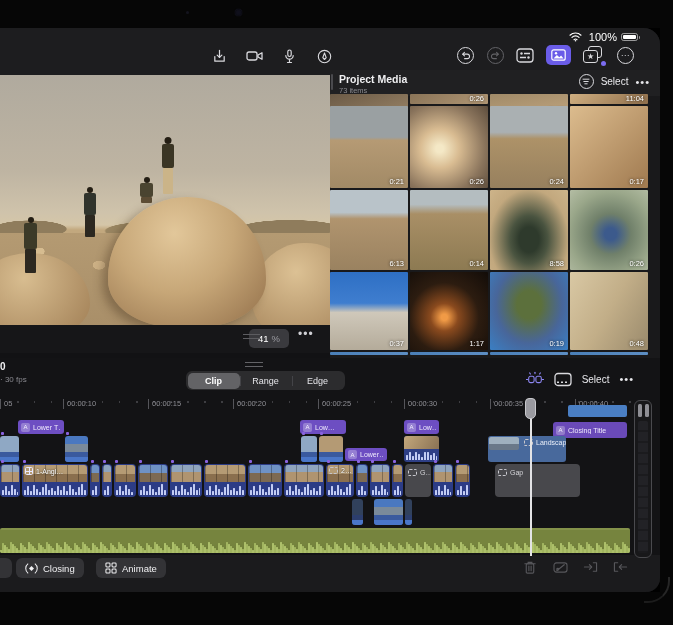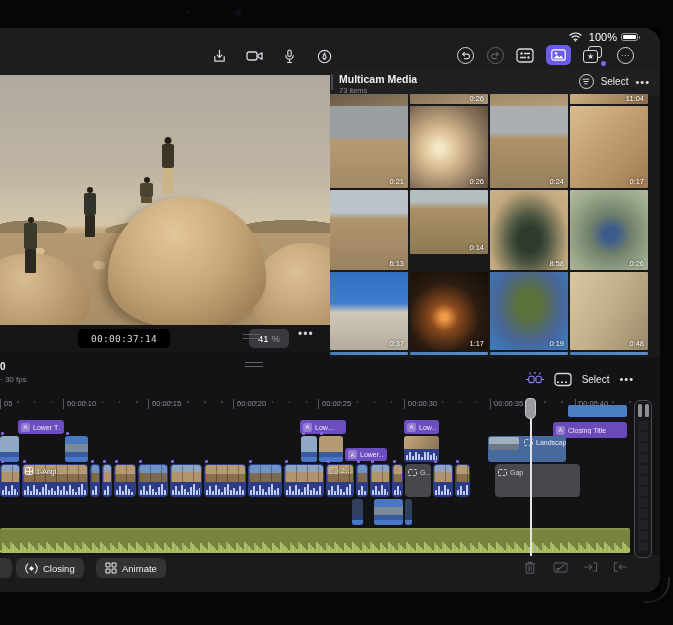--- a/index.html
+++ b/index.html
@@ -344,33 +344,32 @@
           <span class="legs" style="top:28px;height:22px"></span>
       </div>
       <div class="fig dark" style="left:24px;top:142px;width:13px;height:56px">
         <span class="head" style="width:6px;height:6px"></span>
           <span class="torso" style="top:6px;height:26px;background:#3c3a28"></span>
           <span class="legs" style="top:32px;height:24px"></span>
       </div>
     </div>
 
     <div class="viewer-controls">
-      <span class="tc-pill">00:00:37:14</span>
       <span class="zoom-pill">
         <span>41</span>
         <span class="unit">%</span>
       </span>
       <span class="vc-more">•••</span>
     </div>
     <div class="drag-handle"></div>
 
     <div class="media-panel">
       <div class="mp-header">
         <span class="mp-scrollmark"></span>
-        <span class="mp-title">Multicam Media</span>
+        <span class="mp-title">Project Media</span>
         <span class="mp-sub">73 items</span>
         <span class="mp-right">
           <span class="filter-icon">
             <svg width="8" height="7" viewBox="0 0 8 7" stroke="currentColor" stroke-width="1" stroke-linecap="round">
                 <path d="M1 1.2 h6"></path>
                 <path d="M1.8 3.5 h4.4"></path>
                 <path d="M2.8 5.8 h2.4"></path>
               </svg>
           </span>
           <span class="mp-select">Select</span>
@@ -398,21 +397,21 @@
           </div>
           <div class="cell thumb-hillside" style="left: 160px; top: 36px; height: 82px;">
             <span class="dur">0:24</span>
           </div>
           <div class="cell thumb-rock-gold" style="left: 240px; top: 36px; height: 82px;">
             <span class="dur">0:17</span>
           </div>
           <div class="cell thumb-rocks-sky" style="left: 0px; top: 120px; height: 80px;">
             <span class="dur">6:13</span>
           </div>
-          <div class="cell thumb-rocks-green" style="left: 80px; top: 120px; height: 64px;">
+          <div class="cell thumb-rocks-green" style="left: 80px; top: 120px; height: 80px;">
             <span class="dur">0:14</span>
           </div>
           <div class="cell thumb-person-talking" style="left: 160px; top: 120px; height: 80px;">
             <span class="dur">8:58</span>
           </div>
           <div class="cell thumb-forest-hiker" style="left: 240px; top: 120px; height: 80px;">
             <span class="dur">0:26</span>
           </div>
           <div class="cell thumb-bluesky-rocks" style="left: 0px; top: 202px; height: 78px;">
             <span class="dur">0:37</span>
@@ -430,20 +429,25 @@
           <div class="cell thumb-sliver" style="left: 80px; top: 282px; height: 3px;"></div>
           <div class="cell thumb-sliver" style="left: 160px; top: 282px; height: 3px;"></div>
           <div class="cell thumb-sliver" style="left: 240px; top: 282px; height: 3px;"></div>
         </div>
     </div>
 
     <div class="timeline">
       <span class="tl-title">0</span>
       <span class="tl-fps">· 30 fps</span>
       <span class="tl-handle"></span>
+      <div class="mode-seg" id="mode-seg">
+          <div class="seg active">Clip</div>
+          <div class="seg">Range</div>
+          <div class="seg">Edge</div>
+        </div>
       <div class="tl-right">
         <span class="tbi jog-icon">
           <svg width="20" height="16" viewBox="0 0 20 16" fill="none" stroke="currentColor" stroke-width="1.2" stroke-linecap="round">
             <rect x="3" y="5" width="6" height="7" rx="2"></rect>
               <rect x="11" y="5" width="6" height="7" rx="2"></rect>
             <path d="M5 2.5 l-1-1.3"></path>
               <path d="M10 2 v-1.5"></path>
               <path d="M15 2.5 l1-1.3"></path>
               <path d="M2 8.5 h-1.5"></path>
               <path d="M18 8.5 h1.5"></path>

